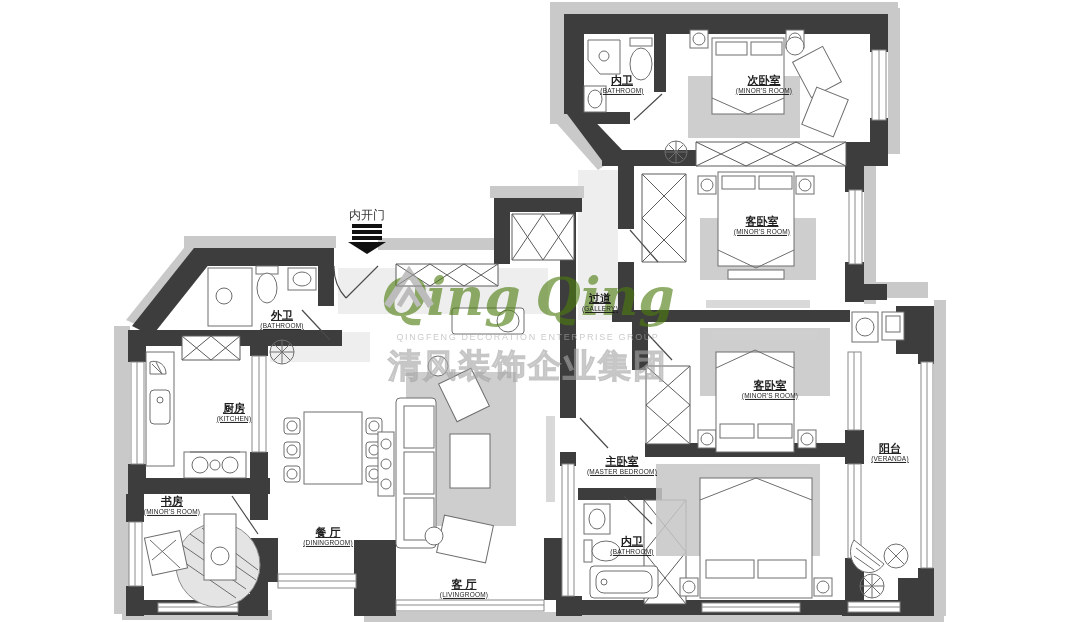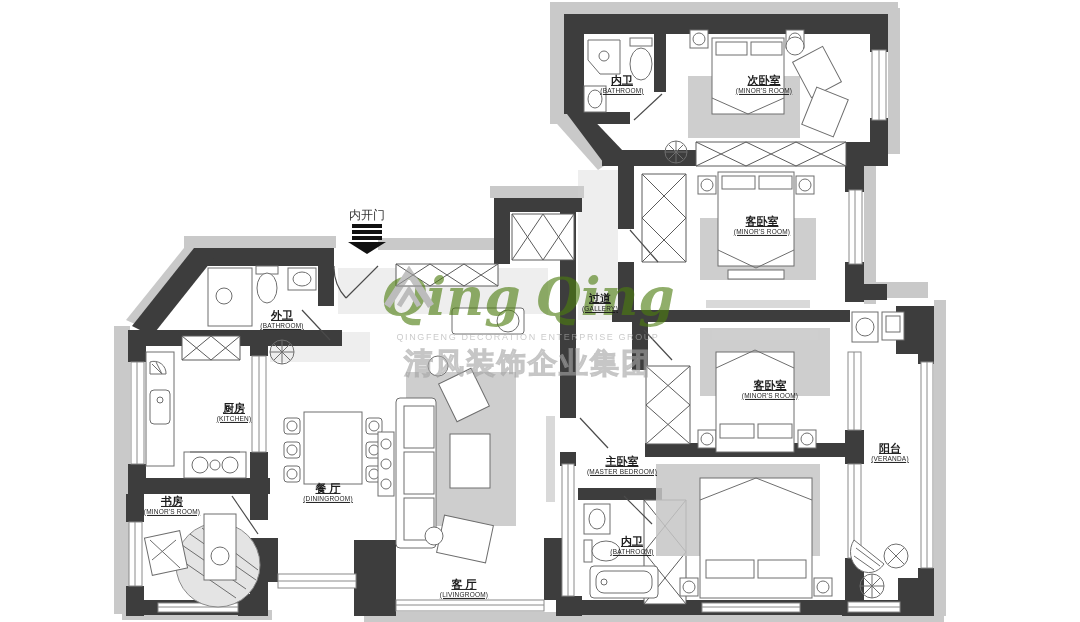--- a/index.html
+++ b/index.html
@@ -26,21 +26,21 @@
   .room-label .zh{display:block;font-size:11px;font-weight:bold;}
   .room-label .en{display:block;font-size:6.5px;letter-spacing:.2px;}
   .entr-label{position:absolute;transform:translate(-50%,-50%);font-size:12px;color:#333;z-index:30;}
   .watermark{position:absolute;left:383px;top:266px;width:290px;z-index:20;opacity:.62;
     text-align:center;pointer-events:none;}
   .wm-script{display:flex;align-items:center;justify-content:center;gap:19px;
     font-family:"DejaVu Serif", serif;font-style:italic;font-weight:bold;
     color:#4d7c0f;font-size:52px;line-height:.9;height:62px;text-align:right;}
   .wm-script .s2{margin-left:-4px;}
   .wm-caps{font-size:9px;letter-spacing:1.6px;color:#ababab;white-space:nowrap;margin-top:4px;}
-  .wm-cn{font-size:29px;font-weight:bold;letter-spacing:2px;color:#d2d2d2;white-space:nowrap;
+  .wm-cn{font-size:33px;font-weight:bold;letter-spacing:2px;color:#d2d2d2;white-space:nowrap;
     -webkit-text-stroke:1px #a3a3a3;margin-top:2px;}
 </style>
 </head>
 <body>
 
 <div id="stage">
 <svg width="1080" height="622" viewBox="0 0 1080 622">
 
   <g>
     <rect class="shadow" x="550" y="2" width="348" height="14"></rect>
@@ -408,21 +408,21 @@
       <span class="en">(BATHROOM)</span>
     </div>
   <div class="room-label" style="left:234px;top:412px">
       <span class="zh">厨房</span>
       <span class="en">(KITCHEN)</span>
     </div>
   <div class="room-label" style="left:172px;top:505px">
       <span class="zh">书房</span>
       <span class="en">(MINOR'S ROOM)</span>
     </div>
-  <div class="room-label" style="left:328px;top:492px">
+  <div class="room-label" style="left:328px;top:536px">
       <span class="zh">餐 厅</span>
       <span class="en">(DININGROOM)</span>
     </div>
   <div class="room-label" style="left:464px;top:588px">
       <span class="zh">客 厅</span>
       <span class="en">(LIVINGROOM)</span>
     </div>
 
   <div class="entr-label" style="left:367px;top:215px">内开门</div>
 </div>

